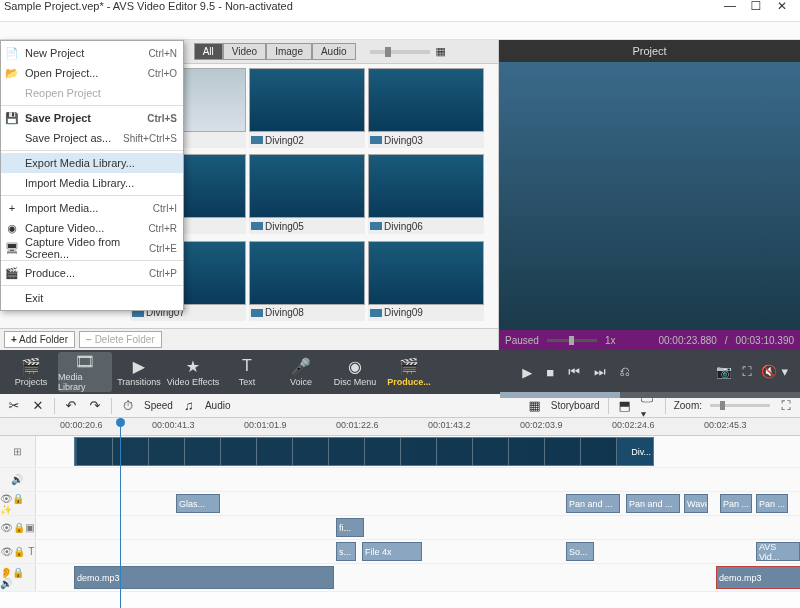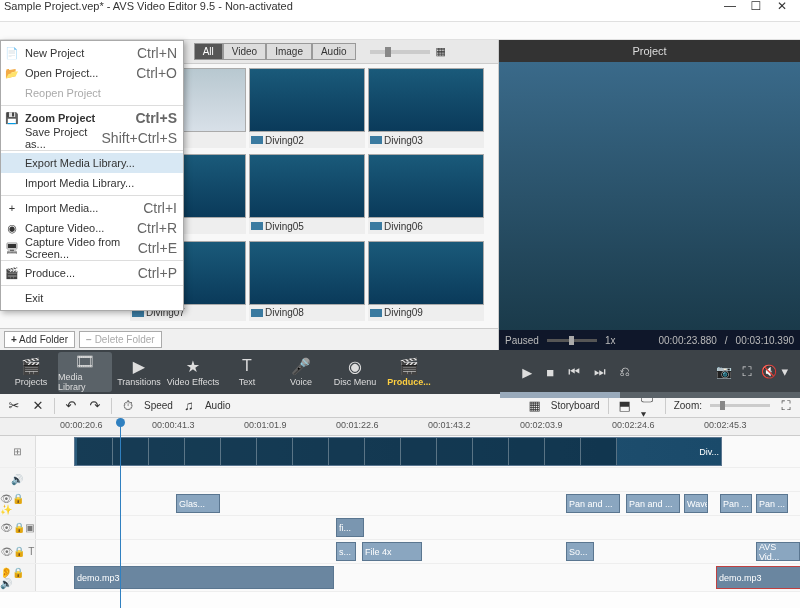--- a/index.html
+++ b/index.html
@@ -29,21 +29,21 @@
 .thumb-img.birds{ background:linear-gradient(180deg,#b8c8d0,#d8e0e8);}
 .thumb-label { height:16px; display:flex; align-items:center; gap:2px; font-size:10px; background:#eee; padding:0 2px;}
 .vid-icon { width:12px; height:8px; background:#3a7aa0; display:inline-block;}
 .bottom-bar { height:22px; display:flex; align-items:center; gap:4px; padding:0 4px; background:#f0f0f0; border-top:1px solid #ccc;}
 .btn-folder { padding:2px 6px; border:1px solid #aaa; background:#fff; font-size:10px; cursor:pointer;}
 .btn-folder.disabled { color:#aaa; cursor:default;}
 
 .preview-panel { flex:1; background:#2a2a2a; display:flex; flex-direction:column;}
 .preview-header { height:22px; background:#333; color:#ddd; display:flex; align-items:center; justify-content:center; font-size:11px;}
 .preview-video { flex:1; background:linear-gradient(180deg,#3a6a8a 0%,#1a3a4a 100%); position:relative;}
-.preview-status { height:20px; background:#0f172a; color:#bbb; display:flex; align-items:center; padding:0 6px; font-size:10px; gap:8px;}
+.preview-status { height:20px; background:#701a75; color:#bbb; display:flex; align-items:center; padding:0 6px; font-size:10px; gap:8px;}
 .preview-status .spacer{flex:1;}
 .pslider{ width:50px; height:3px; background:#555; position:relative;}
 .pslider-thumb{position:absolute; width:5px; height:9px; background:#aaa; top:-3px; left:22px;}
 
 .toolbar { height:44px; background:#3d4348; display:flex; align-items:center; padding:0 4px;}
 .tool-btn { width:54px; height:40px; display:flex; flex-direction:column; align-items:center; justify-content:center; gap:2px; color:#ddd; font-size:9px; cursor:pointer; border-radius:3px;}
 .tool-btn.active { background:#5a6268;}
 .tool-btn.produce { color:#ffd040; font-weight:bold;}
 .tool-icon { width:20px; height:18px; display:flex; align-items:center; justify-content:center; font-size:16px;}
 .play-controls { flex:1; display:flex; align-items:center; justify-content:center; gap:14px; color:#ddd;}
@@ -75,21 +75,21 @@
 .clip.txt { background:#8aa6c0; color:#fff;}
 .clip-mini{ width:36px; height:100%; background:rgba(10,40,60,.6); display:inline-block; border-right:1px solid rgba(255,255,255,.3);}
 .playhead { position:absolute; left:120px; top:0; bottom:0; width:1px; background:#3080c0; z-index:5;}
 .playhead::before{content:""; position:absolute; top:0; left:-4px; width:9px; height:9px; background:#3080c0; border-radius:50%;}
 
 .dropdown { position:absolute; left:0; top:40px; width:184px; background:#fff; border:1px solid #aaa; box-shadow:2px 2px 6px rgba(0,0,0,.3); z-index:100; padding:2px 0;}
 .dd-item { height:20px; display:flex; align-items:center; padding:0 6px 0 24px; font-size:11px; cursor:pointer; position:relative;}
 .dd-item.highlighted{background:#d8e8f4;}
 .dd-item.disabled{color:#aaa; cursor:default;}
 .dd-item.bold{font-weight:bold;}
-.dd-shortcut{margin-left:auto; font-size:14px; color:#666;}
+.dd-shortcut{margin-left:auto; font-size:10px; color:#666;}
 .dd-sep{height:1px; background:#ddd; margin:2px 0;}
 .dd-icon{position:absolute; left:4px; width:14px; text-align:center; font-size:11px;}
 </style>
 </head>
 <body>
 
 <div class="titlebar">
   <span class="titlebar-text">Sample Project.vep* - AVS Video Editor 9.5 - Non-activated</span>
   <div class="win-controls">
     <span class="win-btn">—</span>
@@ -297,21 +297,21 @@
       <span class="tl-tick" style="left: 336px;">00:01:22.6</span>
       <span class="tl-tick" style="left: 428px;">00:01:43.2</span>
       <span class="tl-tick" style="left: 520px;">00:02:03.9</span>
       <span class="tl-tick" style="left: 612px;">00:02:24.6</span>
       <span class="tl-tick" style="left: 704px;">00:02:45.3</span>
     </div>
   <div class="playhead"></div>
   <div class="tl-track vid">
     <div class="tl-head">⊞</div>
     <div class="tl-body" id="trk-vid">
-        <div class="clip vid" style="left: 38px; width: 648px;">
+        <div class="clip vid" style="left: 38px; width: 580px;">
           <span class="clip-mini"></span>
           <span class="clip-mini"></span>
           <span class="clip-mini"></span>
           <span class="clip-mini"></span>
           <span class="clip-mini"></span>
           <span class="clip-mini"></span>
           <span class="clip-mini"></span>
           <span class="clip-mini"></span>
           <span class="clip-mini"></span>
           <span class="clip-mini"></span>
@@ -373,21 +373,21 @@
       <span class="dd-icon">📂</span>
       <span>Open Project...</span>
       <span class="dd-shortcut">Ctrl+O</span>
     </div>
     <div class="dd-item disabled">
       <span>Reopen Project</span>
     </div>
     <div class="dd-sep"></div>
     <div class="dd-item bold">
       <span class="dd-icon">💾</span>
-      <span>Zoom Project</span>
+      <span>Save Project</span>
       <span class="dd-shortcut">Ctrl+S</span>
     </div>
     <div class="dd-item">
       <span>Save Project as...</span>
       <span class="dd-shortcut">Shift+Ctrl+S</span>
     </div>
     <div class="dd-sep"></div>
     <div class="dd-item highlighted">
       <span>Export Media Library...</span>
     </div>

